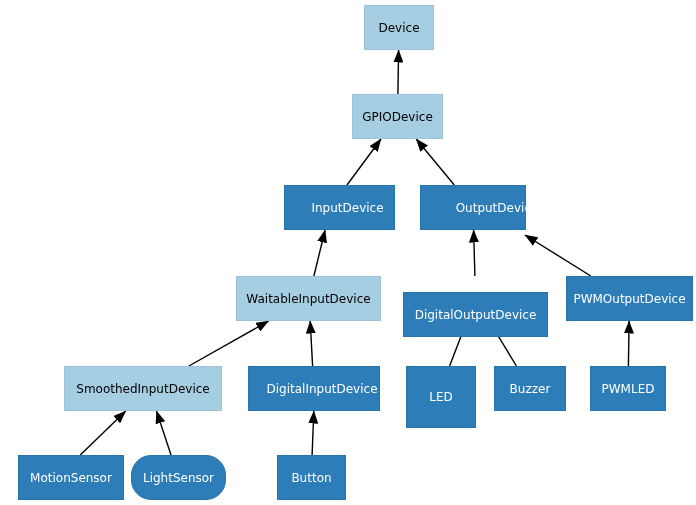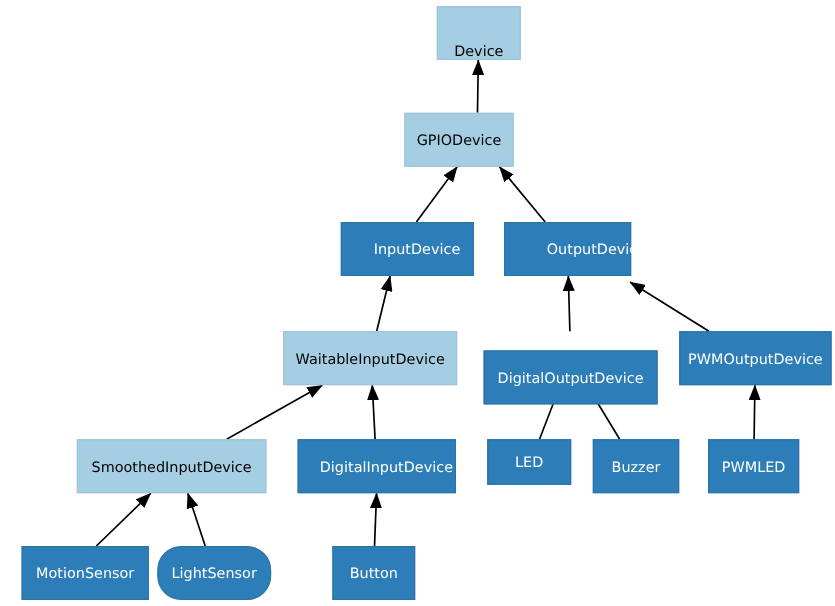--- a/index.html
+++ b/index.html
@@ -59,24 +59,24 @@
         <line x1="312.6" y1="366" x2="310.2" y2="321" stroke="#000000" stroke-width="1.4" marker-end="url(#arrowhead)"></line>
         <line x1="449.6" y1="366" x2="466.9" y2="321" stroke="#000000" stroke-width="1.4" marker-end="url(#arrowhead)"></line>
         <line x1="516.4" y1="366" x2="489.1" y2="321" stroke="#000000" stroke-width="1.4" marker-end="url(#arrowhead)"></line>
         <line x1="628.4" y1="366" x2="629.1" y2="321" stroke="#000000" stroke-width="1.4" marker-end="url(#arrowhead)"></line>
         <line x1="80.3" y1="455" x2="125.7" y2="411" stroke="#000000" stroke-width="1.4" marker-end="url(#arrowhead)"></line>
         <line x1="171" y1="455" x2="156.5" y2="411" stroke="#000000" stroke-width="1.4" marker-end="url(#arrowhead)"></line>
         <line x1="312.1" y1="455" x2="313.8" y2="411" stroke="#000000" stroke-width="1.4" marker-end="url(#arrowhead)"></line>
       </g>
   </svg>
   <div id="nodes">
-      <div class="node light" style="left: 364px; top: 5px; width: 70px; height: 45px; align-items: flex-end;">
+      <div class="node light" style="left: 364px; top: 5px; width: 70px; height: 45px;">
         <span>Device</span>
       </div>
-      <div class="node light" style="left: 337px; top: 94px; width: 91px; height: 45px;">
+      <div class="node light" style="left: 352px; top: 94px; width: 91px; height: 45px;">
         <span>GPIODevice</span>
       </div>
       <div class="node dark" style="left: 284px; top: 185px; width: 111px; height: 45px; padding-left: 16px;">
         <span>InputDevice</span>
       </div>
       <div class="node dark" style="left: 420px; top: 185px; width: 106px; height: 45px; padding-left: 48px;">
         <span>OutputDevice</span>
       </div>
       <div class="node light" style="left: 236px; top: 276px; width: 145px; height: 45px;">
         <span>WaitableInputDevice</span>
@@ -86,21 +86,21 @@
       </div>
       <div class="node dark" style="left: 566px; top: 276px; width: 127px; height: 45px;">
         <span>PWMOutputDevice</span>
       </div>
       <div class="node light" style="left: 64px; top: 366px; width: 158px; height: 45px;">
         <span>SmoothedInputDevice</span>
       </div>
       <div class="node dark" style="left: 248px; top: 366px; width: 132px; height: 45px; padding-left: 16px;">
         <span>DigitalInputDevice</span>
       </div>
-      <div class="node dark" style="left: 406px; top: 366px; width: 70px; height: 38px;">
+      <div class="node dark" style="left: 406px; top: 366px; width: 70px; height: 62px;">
         <span>LED</span>
       </div>
       <div class="node dark" style="left: 494px; top: 366px; width: 72px; height: 45px;">
         <span>Buzzer</span>
       </div>
       <div class="node dark" style="left: 590px; top: 366px; width: 76px; height: 45px;">
         <span>PWMLED</span>
       </div>
       <div class="node dark" style="left: 4px; top: 455px; width: 106px; height: 45px; margin-left: 14px;">
         <span>MotionSensor</span>

